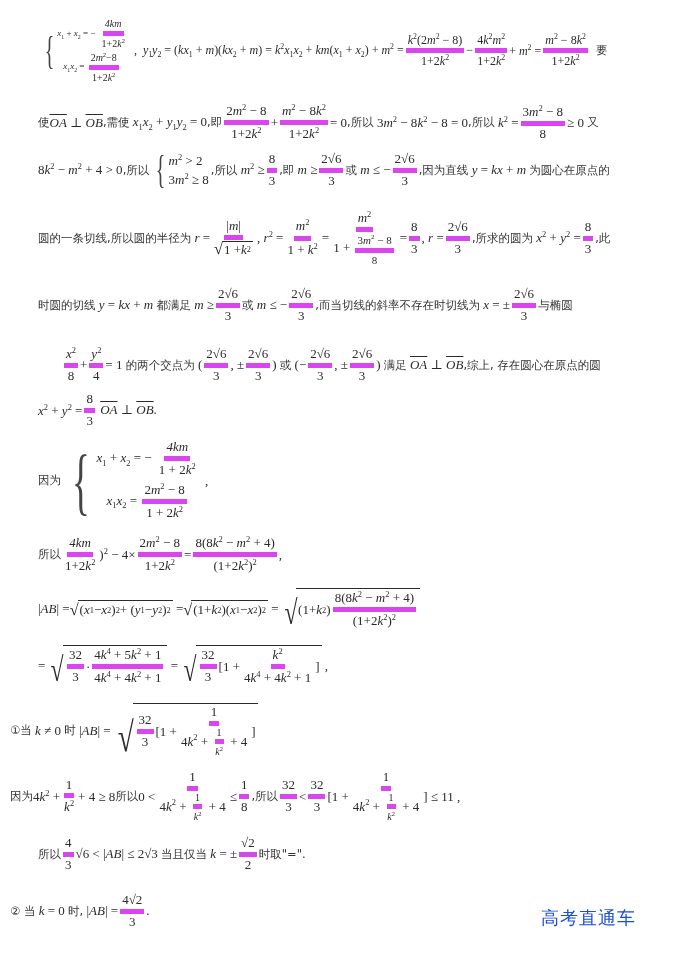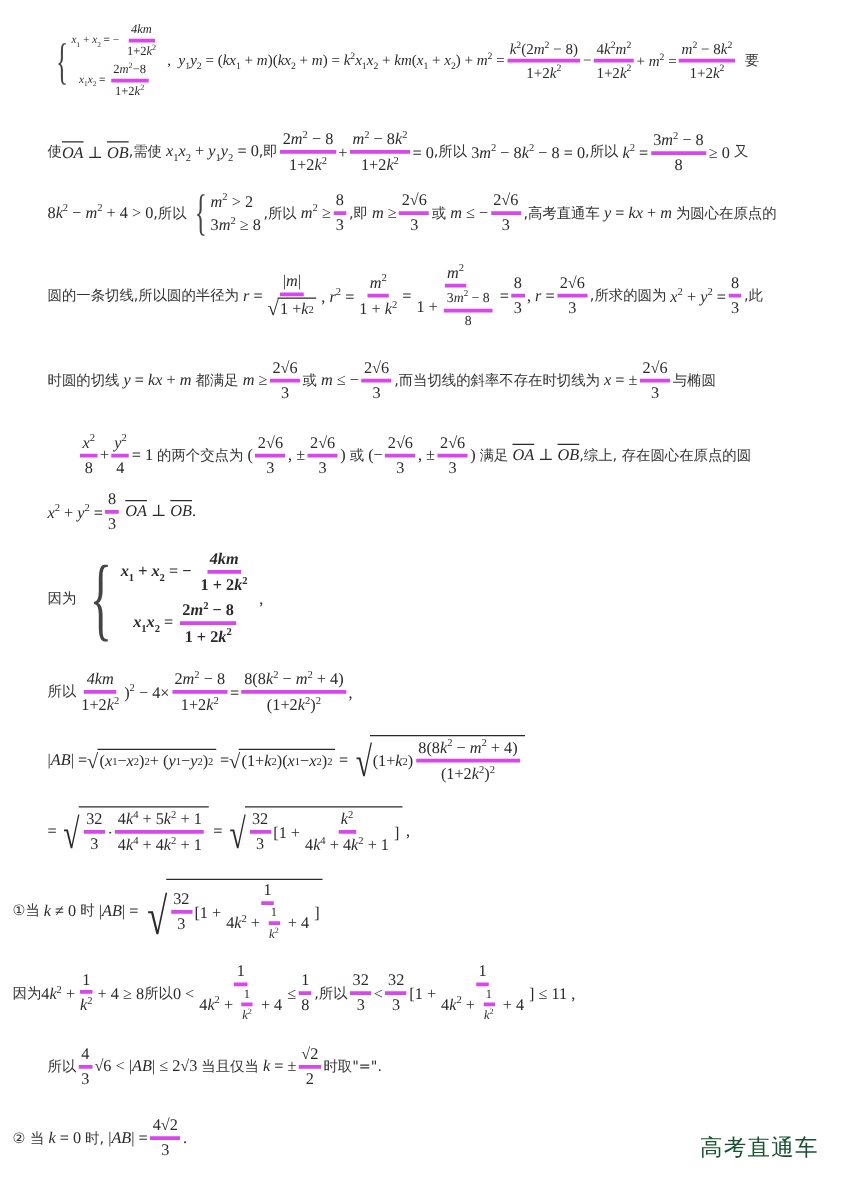--- a/index.html
+++ b/index.html
@@ -2,34 +2,34 @@
 <html><head>
 <meta charset="utf-8">
 <style>
   * { box-sizing: border-box; margin: 0; padding: 0; }
   html, body { width: 675px; height: 962px; background: #ffffff; overflow: hidden; }
   body { position: relative; font-family: "Liberation Serif", "DejaVu Serif", serif; color: #2a2a2a; font-size: 13px; }
   .line { position: absolute; display: flex; align-items: center; white-space: nowrap; font-size: 13px; }
   .it { font-style: italic; }
   .cn { font-family: "DejaVu Sans", sans-serif; font-size: 11.5px; color: #333; }
   .frac { display: inline-flex; flex-direction: column; align-items: center; vertical-align: middle; margin: 0 2px; }
-  .frac .num { padding: 0 2px 1px; border-bottom: 3px solid #d946ef; line-height: 1.15; }
+  .frac .num { padding: 0 2px 1px; border-bottom: 5px solid #d946ef; line-height: 1.15; }
   .frac .den { padding: 1px 2px 0; line-height: 1.15; }
   .frac.sm { font-size: 10px; }
   .sqrt { display: inline-flex; align-items: stretch; vertical-align: middle; }
   .sqrt .rad { font-size: 1.25em; line-height: 1; margin-right: -1px; display: flex; align-items: flex-end; }
   .sqrt .arg { border-top: 1px solid #2a2a2a; padding: 1px 2px 0 2px; display: inline-flex; align-items: center; }
   .sqrt.big .rad { font-size: 2.6em; transform: scaleX(0.7); transform-origin: right; }
   .sys { display: inline-flex; align-items: center; margin: 0 2px; }
   .sys .brace { font-size: 44px; line-height: 1; font-weight: 100; color: #444; transform: scaleX(0.5); margin-right: -2px; }
   .sys .rows { display: flex; flex-direction: column; gap: 2px; }
   .vec { text-decoration: overline; font-style: italic; }
   sup { font-size: 0.65em; vertical-align: super; }
   sub { font-size: 0.65em; vertical-align: sub; }
-  .watermark { position: absolute; left: 560px; top: 906px; font-family: Liberation Mono, monospace; font-size: 18px; color: #14532d; letter-spacing: 1px; }
+  .watermark { position: absolute; left: 541px; top: 906px; font-family: Liberation Mono, monospace; font-size: 18px; color: #1d4ed8; letter-spacing: 1px; }
 </style>
 </head>
 <body>
 
 <div class="line" style="left:38px; top:18px; font-size:12px;">
   <span class="sys">
     <span class="brace" style="font-size:40px;">{</span>
     <span class="rows" style="font-size:9px;">
       <span><span class="it">x</span><sub>1</sub> + <span class="it">x</span><sub>2</sub> = − <span class="frac sm">
             <span class="num it">4km</span>
@@ -107,21 +107,21 @@
   <span class="frac">
       <span class="num">2√6</span>
       <span class="den">3</span>
     </span>
   <span class="cn">或</span>
   <span>&nbsp;<span class="it">m</span> ≤ −</span>
   <span class="frac">
       <span class="num">2√6</span>
       <span class="den">3</span>
     </span>
-  <span class="cn">,高考直通车</span>
+  <span class="cn">,因为直线</span>
   <span>&nbsp;<span class="it">y</span> = <span class="it">kx</span> + <span class="it">m</span>&nbsp;</span>
   <span class="cn">为圆心在原点的</span>
 </div>
 
 <div class="line" style="left:38px; top:210px;">
   <span class="cn">圆的一条切线,所以圆的半径为</span>
   <span>&nbsp;<span class="it">r</span> = </span>
   <span class="frac">
       <span class="num">|<span class="it">m</span>|</span>
       <span class="den"><span class="sqrt">
@@ -222,21 +222,21 @@
       <span class="num">8</span>
       <span class="den">3</span>
     </span>
   <span>&nbsp;<span class="vec">OA</span> ⊥ <span class="vec">OB</span>.</span>
 </div>
 
 <div class="line" style="left:38px; top:440px;">
   <span class="cn">因为</span>
   <span class="sys">
     <span class="brace" style="font-size:74px;">{</span>
-    <span class="rows" style="gap:4px;font-weight:bold;">
+    <span class="rows" style="gap:4px;">
       <span><span class="it">x</span><sub>1</sub> + <span class="it">x</span><sub>2</sub> = − <span class="frac">
             <span class="num"><span class="it">4km</span></span>
             <span class="den">1 + 2<span class="it">k</span><sup>2</sup></span>
           </span></span>
       <span style="padding-left:10px;"><span class="it">x</span><sub>1</sub><span class="it">x</span><sub>2</sub> = <span class="frac">
             <span class="num">2<span class="it">m</span><sup>2</sup> − 8</span>
             <span class="den">1 + 2<span class="it">k</span><sup>2</sup></span>
           </span></span>
     </span>
   </span>

